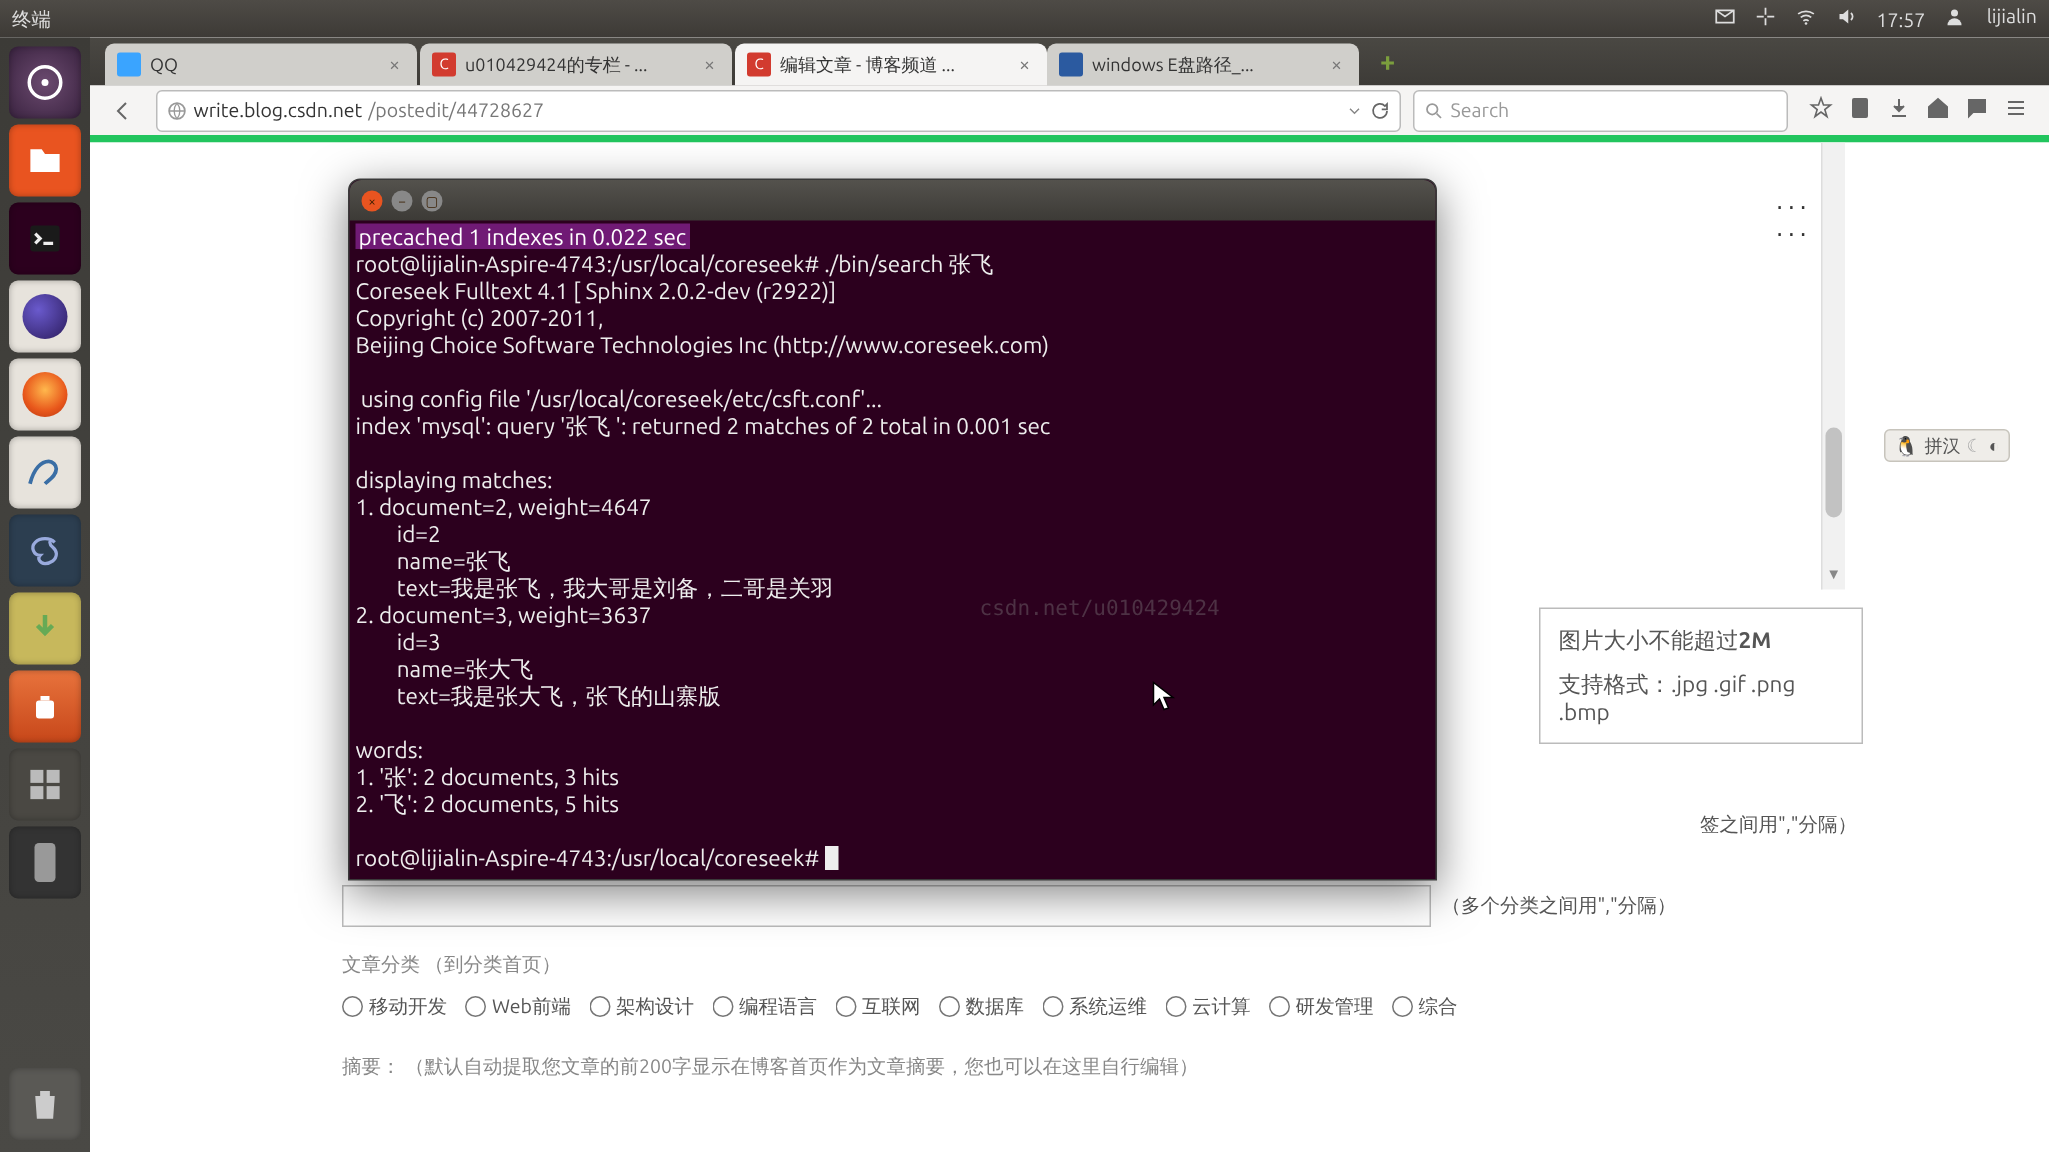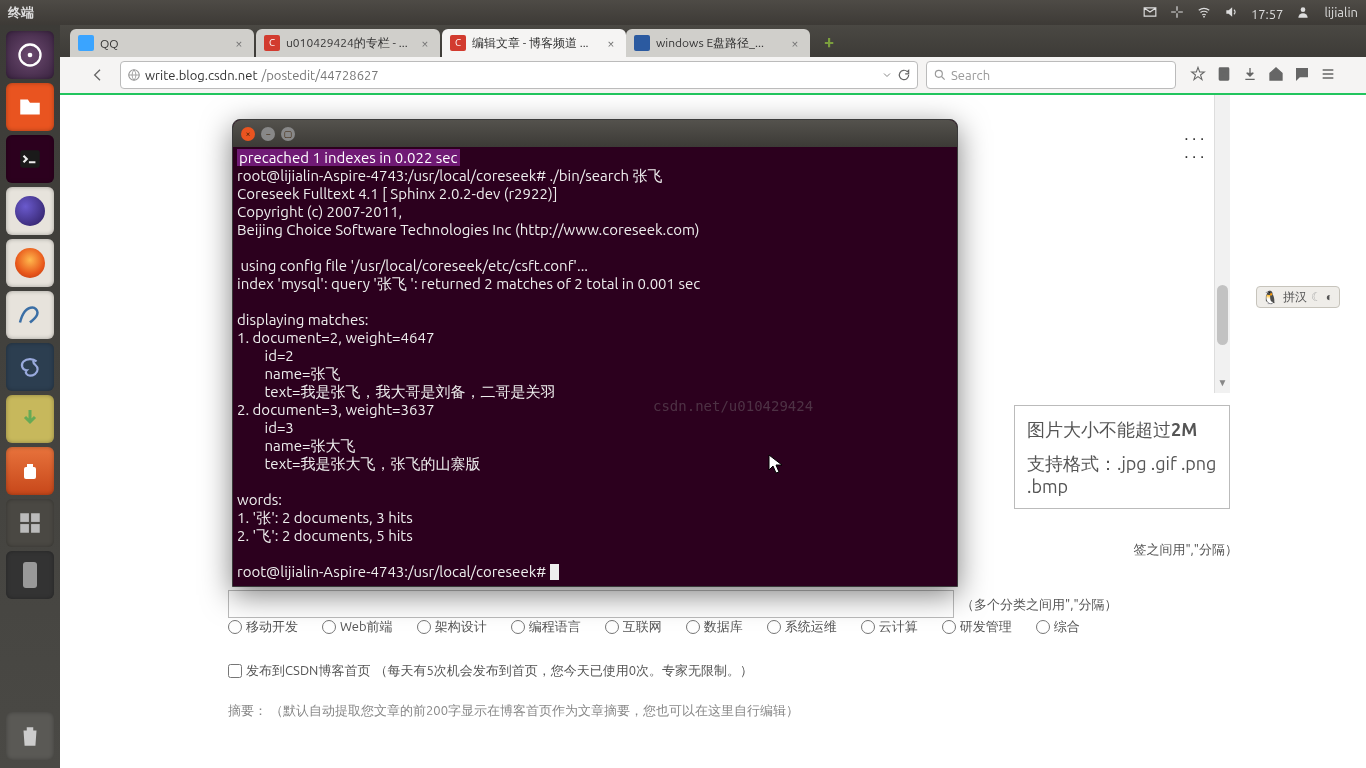--- a/index.html
+++ b/index.html
@@ -1,65 +1,65 @@
 <!DOCTYPE html>
 <html><head>
 <meta charset="utf-8">
 <style>
 * { margin:0; padding:0; box-sizing:border-box; font-family:"Ubuntu","Microsoft YaHei",sans-serif; }
 body { width:1366px; height:768px; background:#e4e4e4; overflow:hidden; position:relative; }
 
 
 .top-panel { height:25px; background:linear-gradient(#4e4b46,#3d3a36); color:#ddd; display:flex; align-items:center; padding:0 8px; font-size:13px; }
-.top-panel .app-name { font-weight:bold; }
+.top-panel .app-name { font-weight:normal; }
 .top-panel .spacer { flex:1; }
 .top-panel .tray span { margin-left:10px; display:inline-flex; align-items:center; }
 .top-panel svg { width:14px; height:14px; fill:#ddd; }
 
 
 .launcher { position:absolute; left:0; top:25px; width:60px; height:743px; background:linear-gradient(#3c3b37,#4a4945); display:flex; flex-direction:column; align-items:center; padding-top:6px; gap:4px; z-index:5; }
 .launcher .tile { width:48px; height:48px; border-radius:6px; display:flex; align-items:center; justify-content:center; font-size:24px; box-shadow:inset 0 0 4px rgba(0,0,0,0.3); }
 
 
 .browser { position:absolute; left:60px; top:25px; right:0; bottom:0; background:#fff; display:flex; flex-direction:column; }
 .tab-strip { height:32px; background:linear-gradient(#4a4843,#3d3b37); display:flex; align-items:flex-end; padding-left:10px; }
-.tab { width:184px; height:28px; border-radius:6px 6px 0 0; display:flex; align-items:center; padding:0 8px; font-size:12px; color:#333; gap:6px; }
+.tab { width:208px; height:28px; border-radius:6px 6px 0 0; display:flex; align-items:center; padding:0 8px; font-size:12px; color:#333; gap:6px; }
 .tab.inactive { background:#d0cfcb; margin-right:2px; }
 .tab.active { background:#f5f4f3; }
 .tab .favicon { width:16px; height:16px; border-radius:2px; flex-shrink:0; }
 .tab .label { flex:1; white-space:nowrap; overflow:hidden; text-overflow:ellipsis; }
 .tab .close { width:14px; height:14px; color:#777; font-size:13px; text-align:center; }
 .newtab { width:22px; height:22px; margin:0 0 4px 6px; color:#7b9e3d; font-size:18px; font-weight:bold; text-align:center; }
 
-.nav-bar { height:38px; background:#f5f4f3; border-bottom:2px solid #22c55e; display:flex; align-items:center; padding:0 24px; gap:8px;justify-content:flex-end; }
+.nav-bar { height:38px; background:#f5f4f3; border-bottom:5px solid #22c55e; display:flex; align-items:center; padding:0 8px; gap:8px;justify-content:flex-end; }
 .nav-btn { width:28px; height:28px; border-radius:4px; display:flex; align-items:center; justify-content:center; color:#666; }
 .nav-btn svg { width:16px; height:16px; fill:#666; }
 .url-box { flex:1; height:28px; border:1px solid #bbb; border-radius:4px; background:#fff; display:flex; align-items:center; padding:0 6px; font-size:13px; color:#777; gap:4px; }
 .url-box .host { color:#333; }
 .search-box { width:250px; height:28px; border:1px solid #bbb; border-radius:4px; background:#fff; display:flex; align-items:center; padding:0 6px; font-size:13px; color:#999; gap:4px; }
 .toolbar-icons { display:flex; gap:10px; padding:0 6px; }
 .toolbar-icons svg { width:16px; height:16px; fill:#666; }
 
 
 .page { flex:1; background:#fff; overflow:hidden; position:relative; }
 .content-wrap { width:970px; margin:0 auto; padding:14px 0; font-size:13px; color:#555; }
 .pre-area { font-family:monospace; font-size:12px; color:#333; padding:2px 40px 8px; }
 .underline-word { text-decoration:underline wavy red; }
 
-.upload-box { position:absolute; right:136px; top:310px; width:216px; border:1px solid #bbb; padding:12px; font-size:18px; background:#fff; }
+.upload-box { position:absolute; right:124px; top:310px; width:216px; border:1px solid #bbb; padding:12px; font-size:15px; background:#fff; }
 .upload-box b { font-weight:bold; }
 
 .tag-hint { position:absolute; top:446px; right:128px; font-size:13px; color:#555; }
 
 .category-row { position:absolute; left:168px; right:136px; top:495px; }
 .text-input { width:726px; height:28px; border:1px solid #bbb; padding:0 6px; font-size:13px; }
 .hint { font-size:13px; color:#555; margin-left:4px; }
 
 .section-title { font-size:13px; color:#888; margin:16px 0 10px; }
-.radio-row { display:flex; gap:24px; align-items:flex-start; }
+.radio-row { display:flex; gap:12px; align-items:flex-start; }
 .radio-row label { display:flex; align-items:center; gap:4px; font-size:13px; color:#555; }
 .radio-row input[type=radio]{ width:14px; height:14px; }
 
 .pub-row { margin-top:26px; display:flex; align-items:center; gap:4px; font-size:13px; color:#555; }
 .pub-row input[type=checkbox]{ width:14px; height:14px; }
 
 .abstract-title { margin-top:22px; font-size:13px; color:#888; }
 
 .page-scrollbar { position:absolute; right:136px; top:0; width:16px; height:298px; background:#f1f1f1; border-left:1px solid #ddd; }
 .page-scrollbar .thumb { position:absolute; left:2px; right:2px; top:190px; height:60px; background:#c2c2c2; border-radius:6px; }
@@ -283,20 +283,21 @@
         <div><span>图片大小不能超过</span><b>2M</b></div>
         <div style="margin-top:10px">支持格式：.jpg .gif .png .bmp</div>
       </div>
 
       <div class="tag-hint">签之间用","分隔）</div>
 
       <div class="category-row">
         <input class="text-input" style="">
         <span class="hint">（多个分类之间用","分隔）</span>
 
+        <div class="section-title">文章分类 （到分类首页）</div>
         <div class="radio-row">
           <label>
               <input type="radio" name="c" style="">
               <span>移动开发</span>
             </label>
           <label>
               <input type="radio" name="c" style="">
               <span>Web前端</span>
             </label>
           <label>
@@ -326,25 +327,20 @@
           <label>
               <input type="radio" name="c" style="">
               <span>研发管理</span>
             </label>
           <label>
               <input type="radio" name="c" style="">
               <span>综合</span>
             </label>
         </div>
 
-        <div class="pub-row">
-          <input type="checkbox" style="">
-          <span>发布到CSDN博客首页</span>
-          <span>（每天有5次机会发布到首页，您今天已使用0次。专家无限制。）</span>
-        </div>
 
         <div class="abstract-title">摘要： （默认自动提取您文章的前200字显示在博客首页作为文章摘要，您也可以在这里自行编辑）</div>
         
       </div>
     </div>
   </div>
 </div>
 
 <div class="terminal">
   <div class="term-title">

